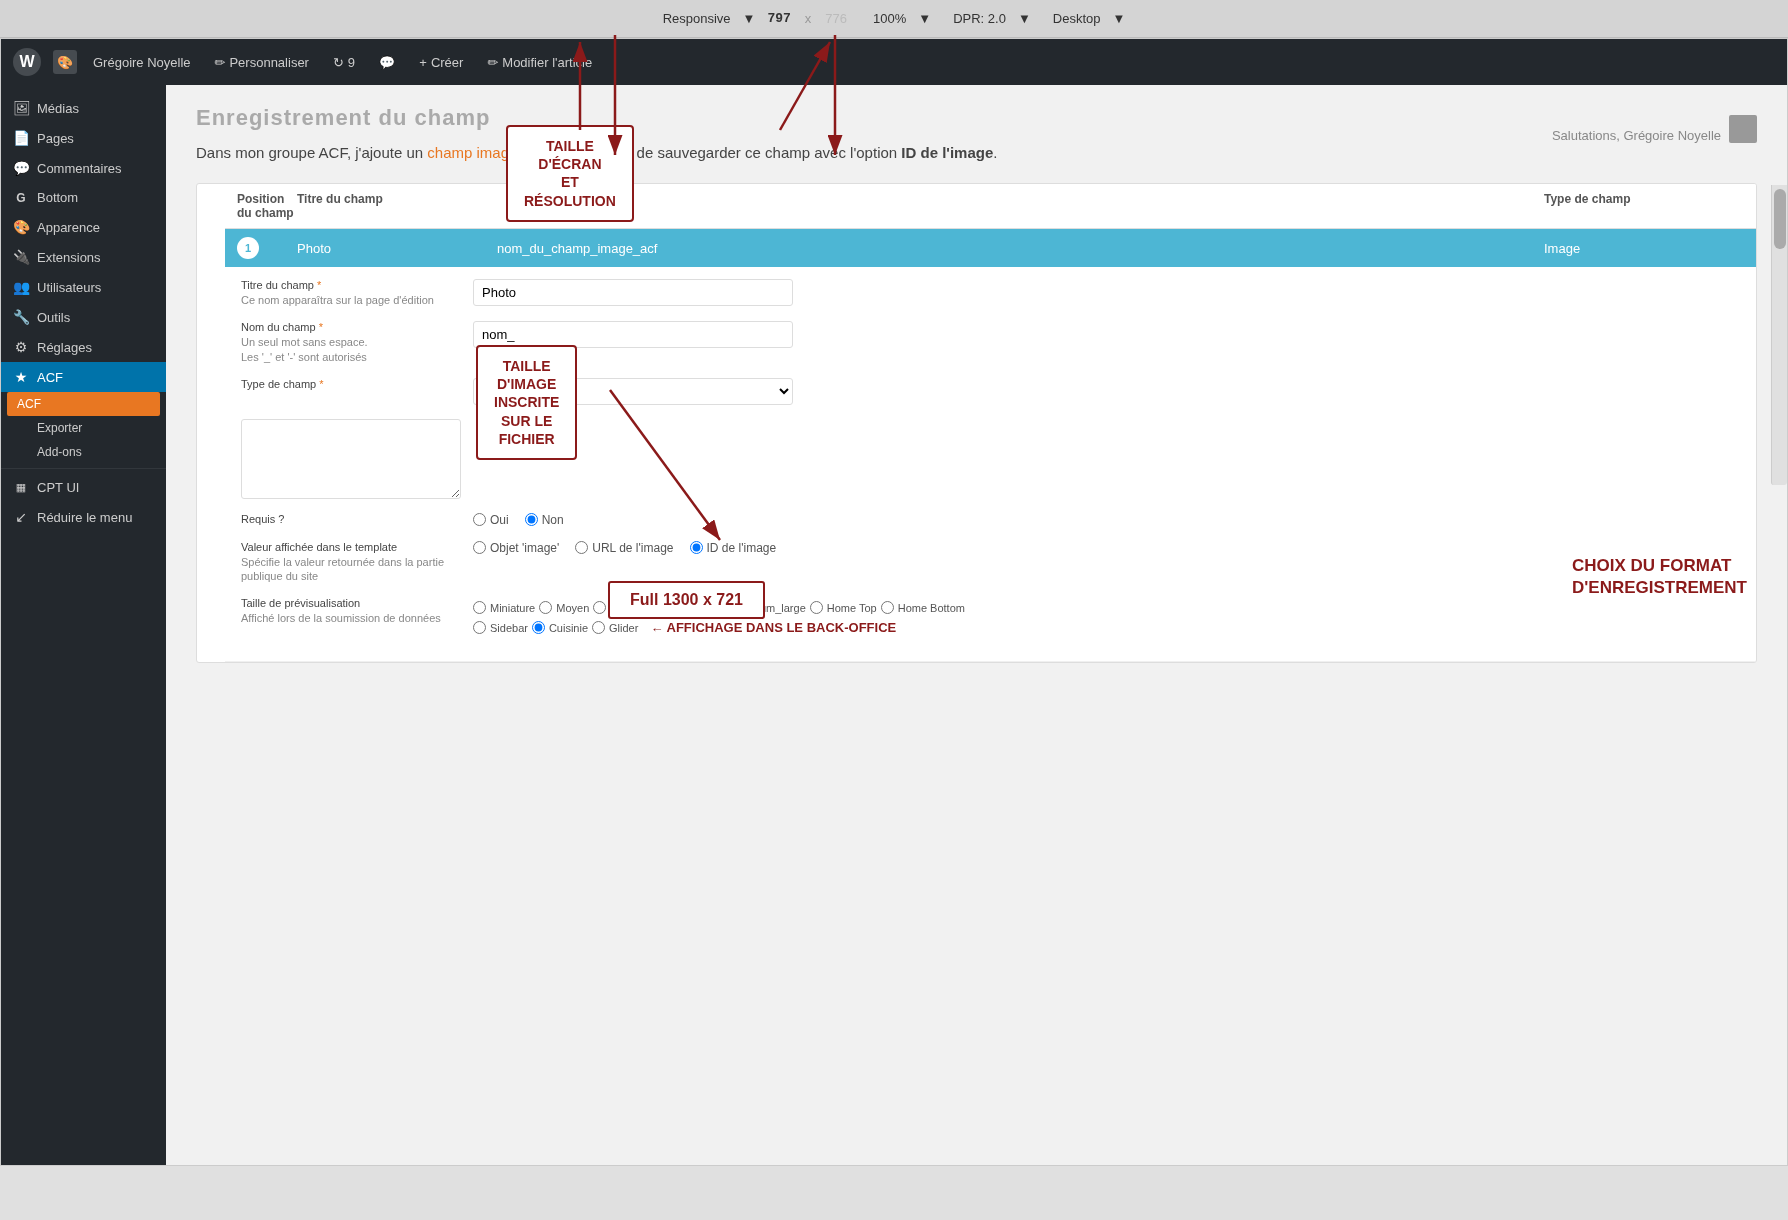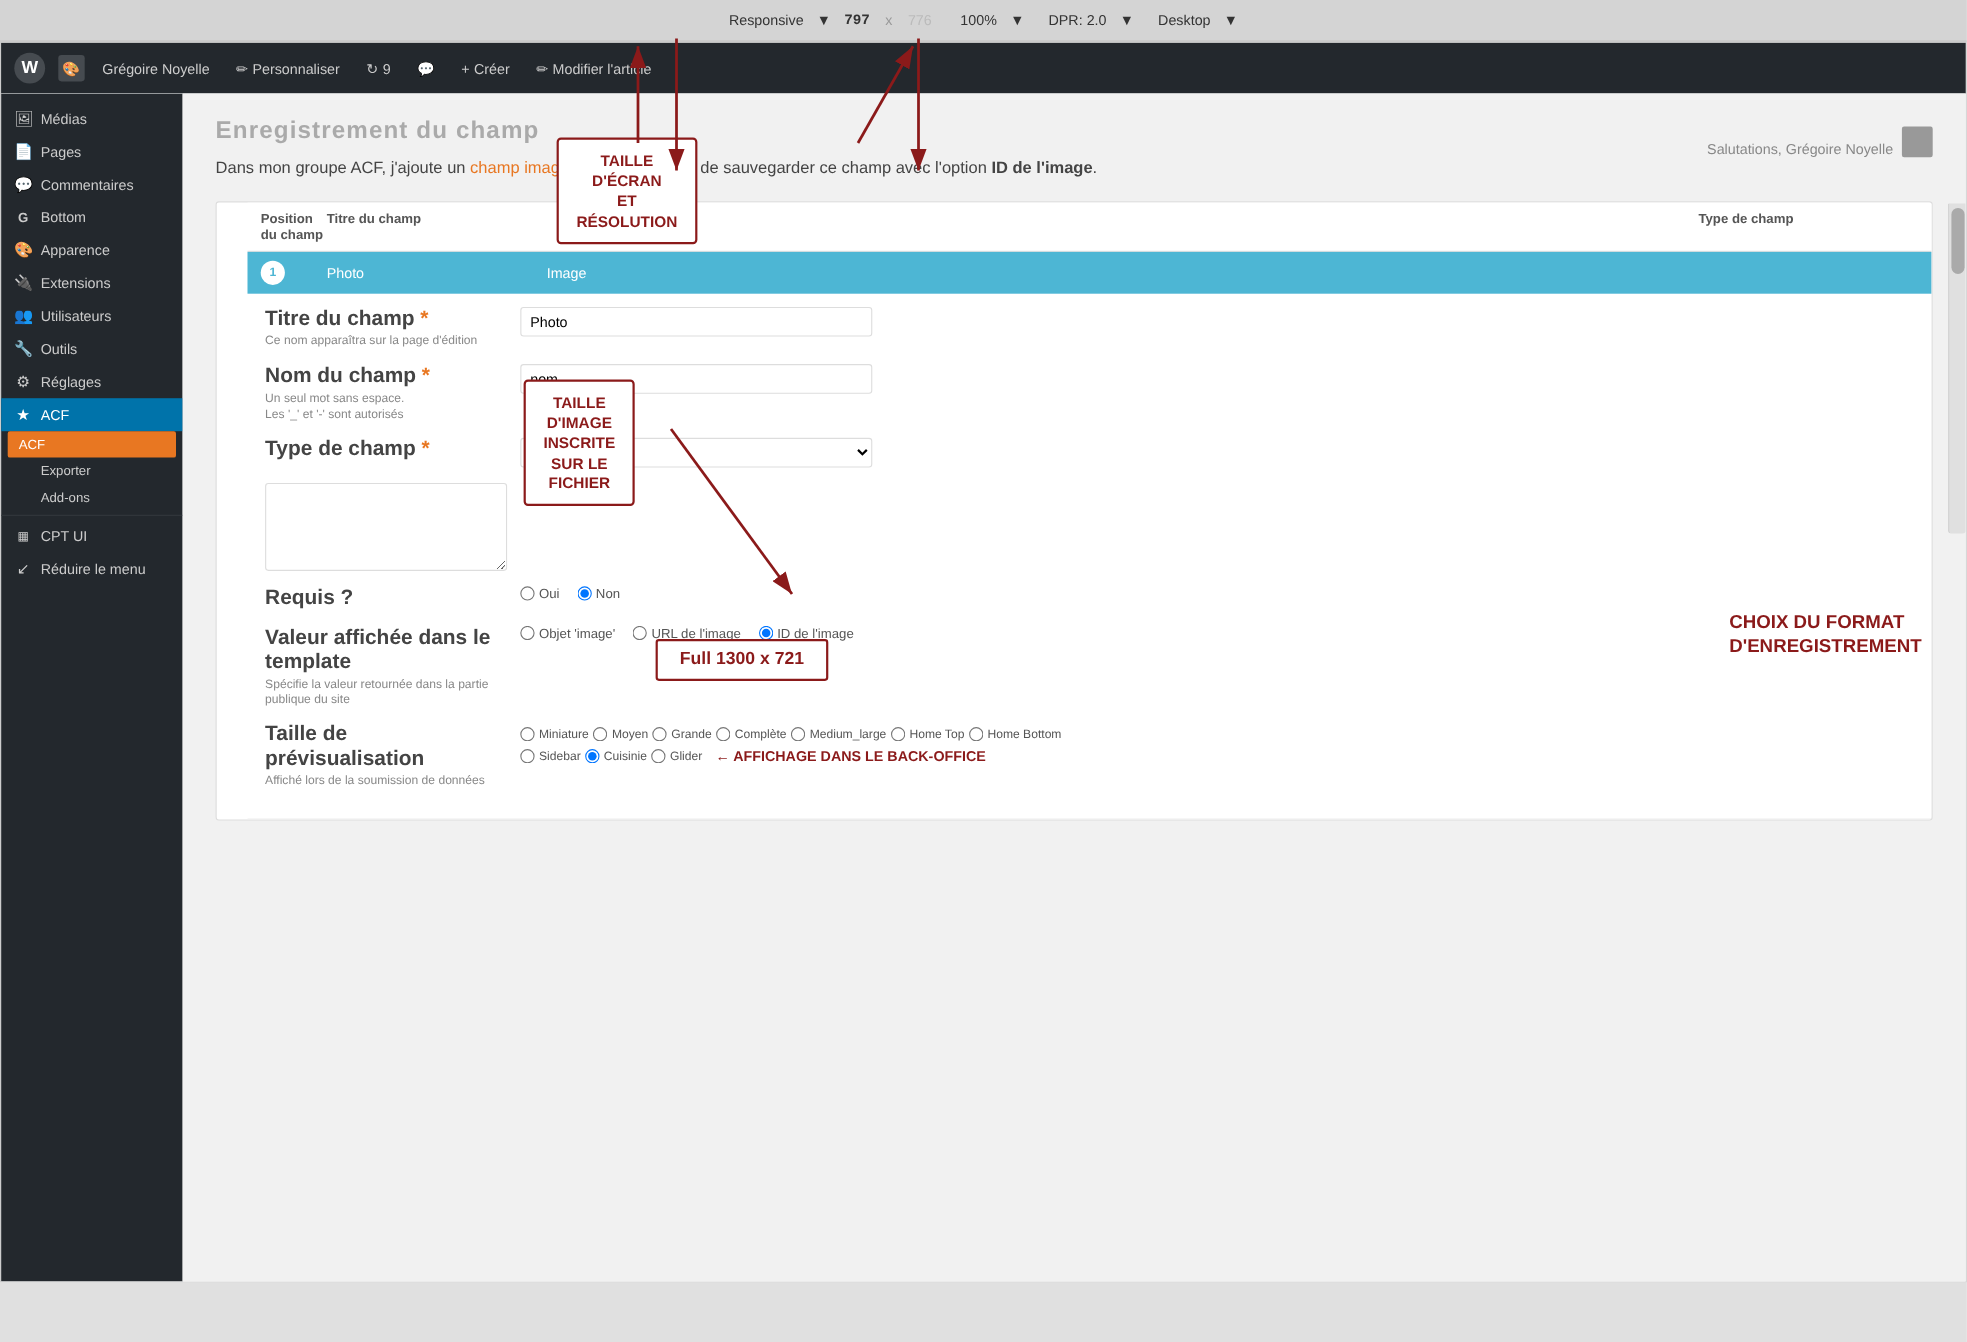--- a/index.html
+++ b/index.html
@@ -183,22 +183,22 @@
       border-bottom: 1px solid #f0f0f0;
     }
     .form-row {
       display: grid;
       grid-template-columns: 220px 1fr;
       gap: 12px;
       margin-bottom: 14px;
       align-items: start;
     }
     .form-label {
-      font-size: 19px;
-      font-weight: 700;
+      font-size: 11px;
+      font-weight: 400;
       color: #444;
     }
     .form-sublabel {
       font-size: 11px;
       color: #888;
       margin-top: 2px;
       line-height: 1.3;
     }
     .form-input {
       border: 1px solid #ddd;
@@ -441,20 +441,21 @@
         <div class="acf-header-row">
           <div class="col-label">Position du champ</div>
           <div class="col-label">Titre du champ</div>
           <div class="col-label"></div>
           <div class="col-label">Type de champ</div>
         </div>
 
         <div class="acf-data-row">
           <div class="row-num">1</div>
           <div class="row-text">Photo</div>
+          <div class="row-text">nom_du_champ_image_acf</div>
           <div class="row-text">Image</div>
         </div>
 
         <div class="form-section">
 
           <div class="form-row">
             <div>
               <div class="form-label">
                 <span>Titre du champ</span>
                 <span class="required-star"> *</span>
@@ -595,21 +596,21 @@
           <div class="annotation-text">TAILLE D'ÉCRAN<br>ET RÉSOLUTION</div>
         </div>
       </div>
 
       <div style="position:absolute;top:260px;left:310px;z-index:50;">
         <div class="annotation-box">
           <div class="annotation-text">TAILLE D'IMAGE<br>INSCRITE SUR LE<br>FICHIER</div>
         </div>
       </div>
 
-      <div style="position:absolute;top:490px;left:430px;z-index:50;">
+      <div style="position:absolute;top:490px;left:442px;z-index:50;">
         <div class="full-image-box">Full 1300 x 721</div>
       </div>
 
       <div style="position:absolute;top:470px;right:40px;z-index:50;">
         <div class="annotation-text" style="color:#8b1a1a;font-weight:bold;font-size:17px;text-transform:uppercase;">CHOIX DU FORMAT<br>D'ENREGISTREMENT</div>
       </div>
 
     </div>
   </div>
 </div>

